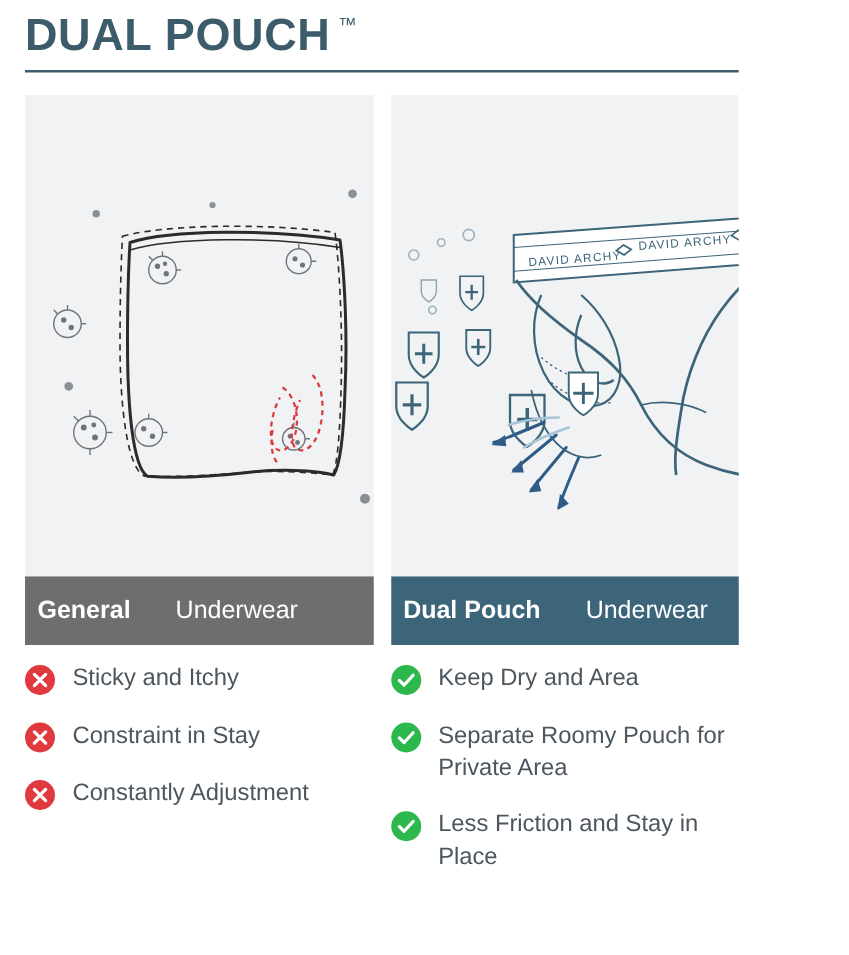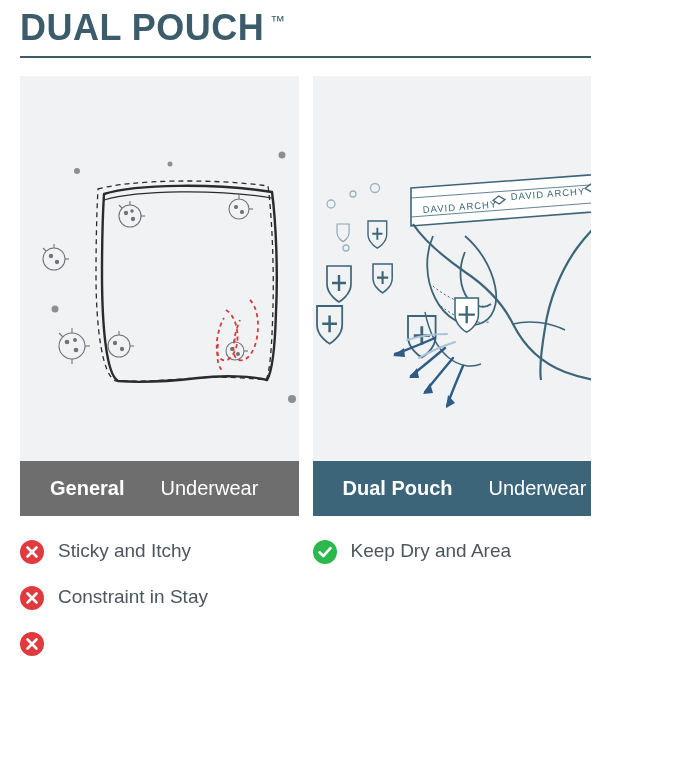--- a/index.html
+++ b/index.html
@@ -63,40 +63,40 @@
   }
   .panel-img svg {
     position: absolute;
     top: 0;
     left: 0;
   }
   .panel-caption {
     height: 55px;
     display: flex;
     align-items: center;
-    padding-left: 30px;
+    padding-left: 10px;
     color: #ffffff;
     font-size: 20px;
   }
   .panel-caption .strong {
     font-weight: bold;
     margin-right: 6px;
   }
   .panel-caption .light {
     font-weight: normal;
     margin-left: 30px;
   }
   .cap-general { background: #6e6e6e; }
   .cap-dual { background: #3c6579; }
 
   
   .lists {
     display: flex;
     gap: 14px;
-    padding: 22px 20px 0 20px;
+    padding: 14px 20px 0 20px;
   }
   .list-col {
     width: 318px;
   }
   .feature {
     display: flex;
     align-items: flex-start;
     margin-bottom: 20px;
   }
   .badge {
@@ -364,28 +364,45 @@
           </svg>
         </span>
         <span class="feature-text">Constraint in Stay</span>
       </div>
       <div class="feature">
         <span class="badge cross">
           <svg width="24" height="24" viewBox="0 0 24 24">
             <path d="M7.5,7.5 L16.5,16.5 M16.5,7.5 L7.5,16.5" stroke="#ffffff" stroke-width="2.6" stroke-linecap="round"></path>
           </svg>
         </span>
+        <span class="feature-text">Constantly Adjustment</span>
       </div>
     </div>
 
     <div class="list-col">
       <div class="feature">
         <span class="badge check">
           <svg width="24" height="24" viewBox="0 0 24 24">
             <path d="M6.5,12.3 L10.3,16 L17.5,8.2" fill="none" stroke="#ffffff" stroke-width="2.6" stroke-linecap="round" stroke-linejoin="round"></path>
           </svg>
         </span>
         <span class="feature-text">Keep Dry and Area</span>
+      </div>
+      <div class="feature">
+        <span class="badge check">
+          <svg width="24" height="24" viewBox="0 0 24 24">
+            <path d="M6.5,12.3 L10.3,16 L17.5,8.2" fill="none" stroke="#ffffff" stroke-width="2.6" stroke-linecap="round" stroke-linejoin="round"></path>
+          </svg>
+        </span>
+        <span class="feature-text">Separate Roomy Pouch for Private Area</span>
+      </div>
+      <div class="feature">
+        <span class="badge check">
+          <svg width="24" height="24" viewBox="0 0 24 24">
+            <path d="M6.5,12.3 L10.3,16 L17.5,8.2" fill="none" stroke="#ffffff" stroke-width="2.6" stroke-linecap="round" stroke-linejoin="round"></path>
+          </svg>
+        </span>
+        <span class="feature-text">Less Friction and Stay in Place</span>
       </div>
     </div>
   </div>
 
 </div>
 
 </body></html>

